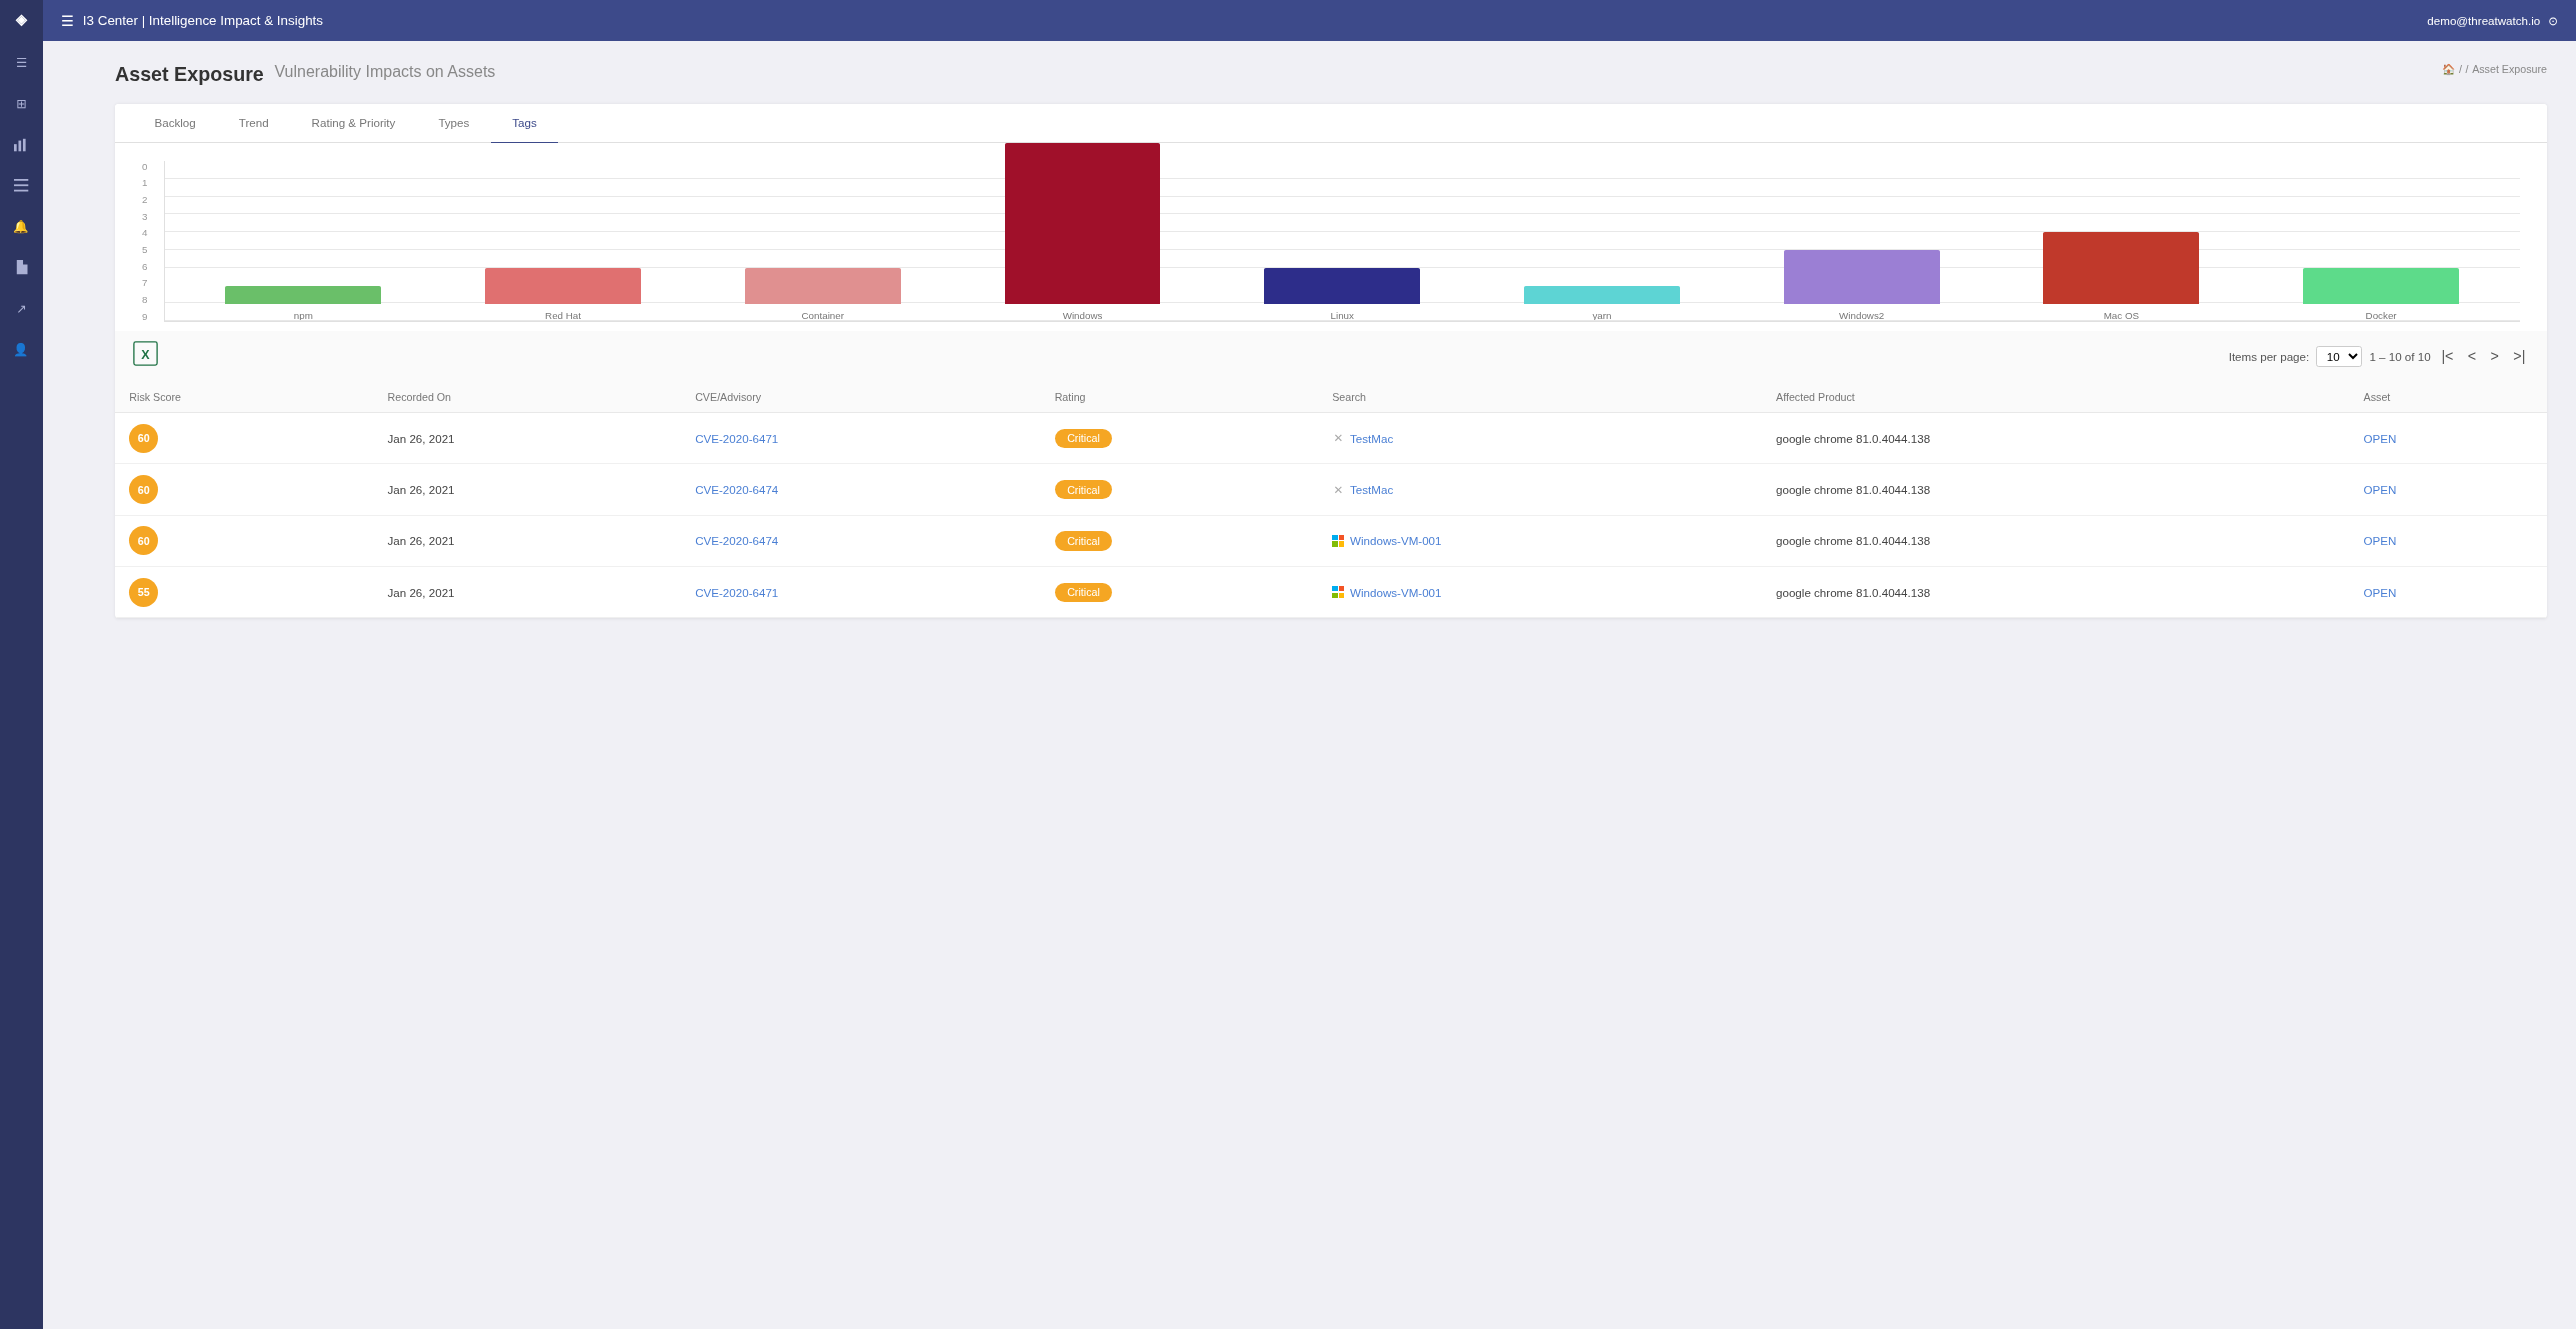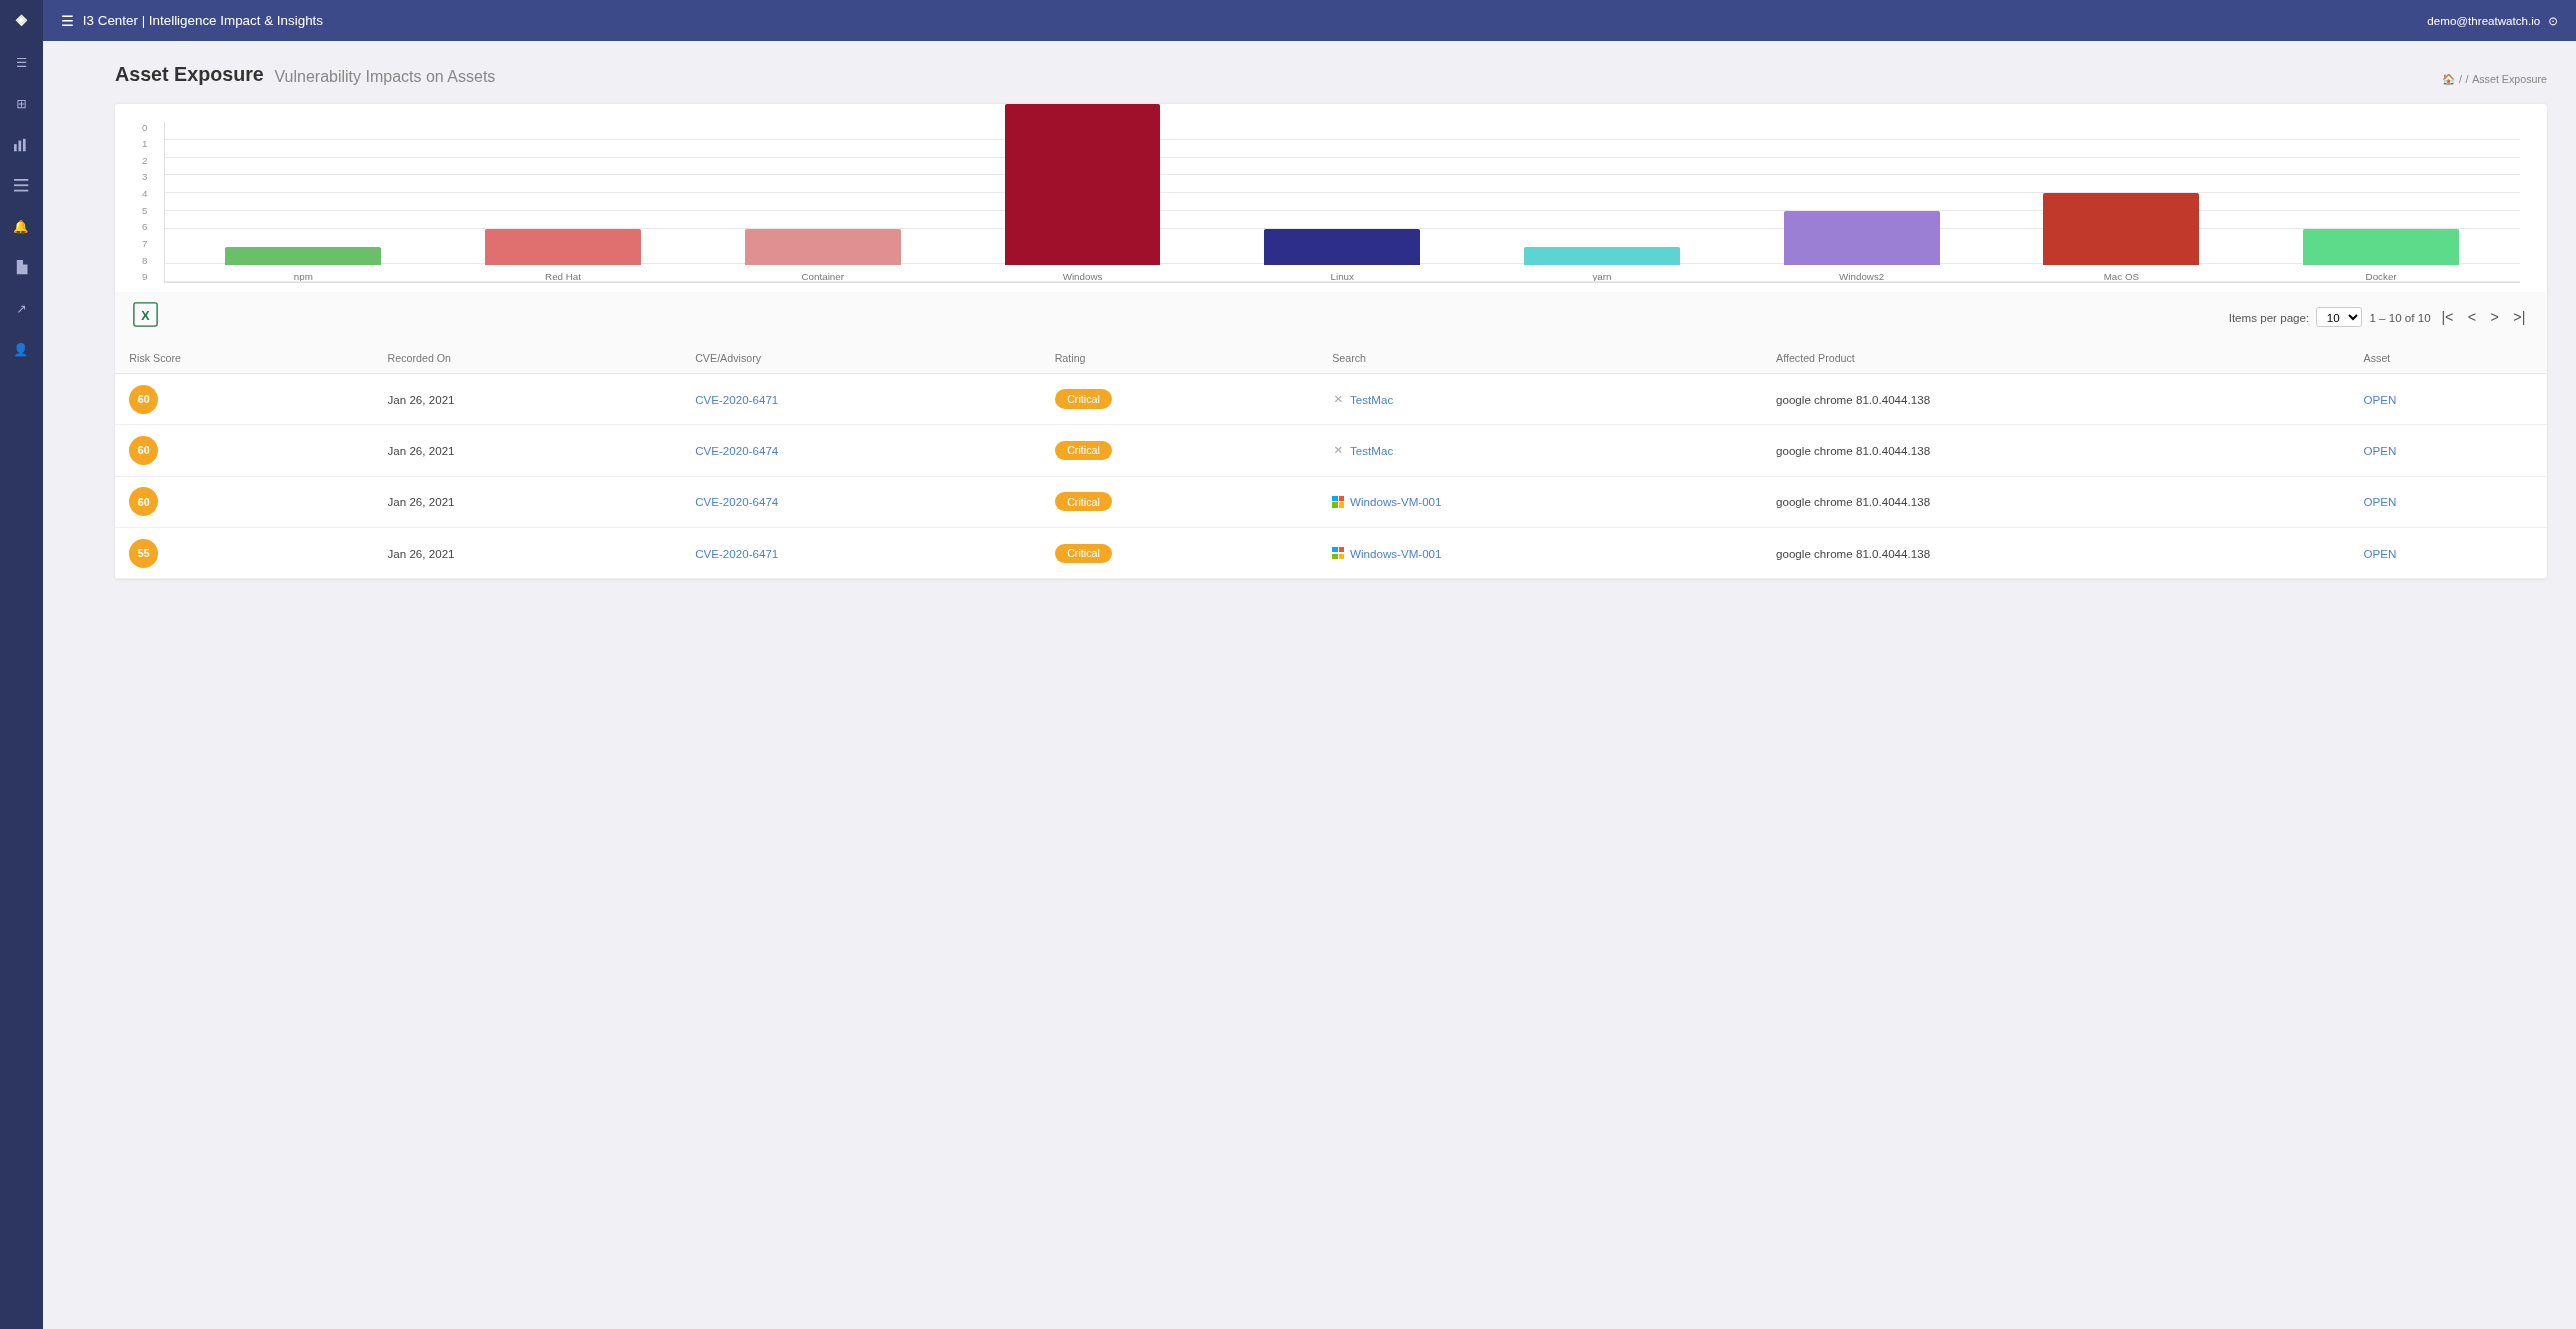--- a/index.html
+++ b/index.html
@@ -75,21 +75,21 @@
       margin-top: 41px;
       flex: 1;
       overflow-y: auto;
       background: #f0f0f5;
       padding: 21.5px 29px;
     }
 
     
     .page-header {
       display: flex;
-      align-items: flex-end;
+      align-items: flex-start;
       gap: 10.7px;
       margin-bottom: 18px;
     }
     .page-title {
       font-size: 19.7px;
       font-weight: 600;
       color: #333;
     }
     .page-subtitle {
       font-size: 16px;
@@ -416,20 +416,27 @@
       <span>🏠</span>
       <span>/</span>
       <span>/</span>
       <span>Asset Exposure</span>
     </div>
   </div>
 
 
   <div class="card">
 
+    <div class="tabs">
+      <div class="tab">Backlog</div>
+      <div class="tab">Trend</div>
+      <div class="tab">Rating &amp; Priority</div>
+      <div class="tab">Types</div>
+      <div class="tab active">Tags</div>
+    </div>
 
 
     <div class="chart-container">
       <div style="display:flex; align-items:flex-end;">
 
         <div class="chart-y-axis">
           <span>9</span>
           <span>8</span>
           <span>7</span>
           <span>6</span>

